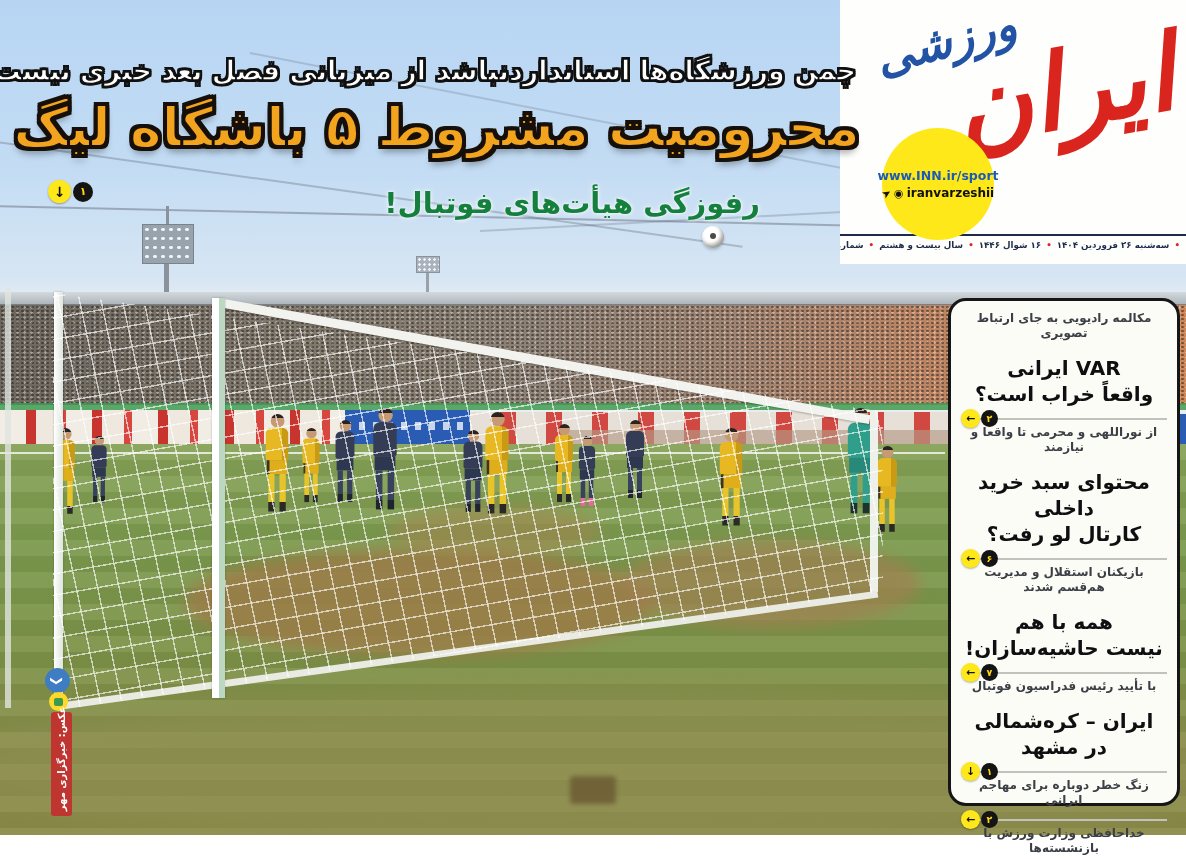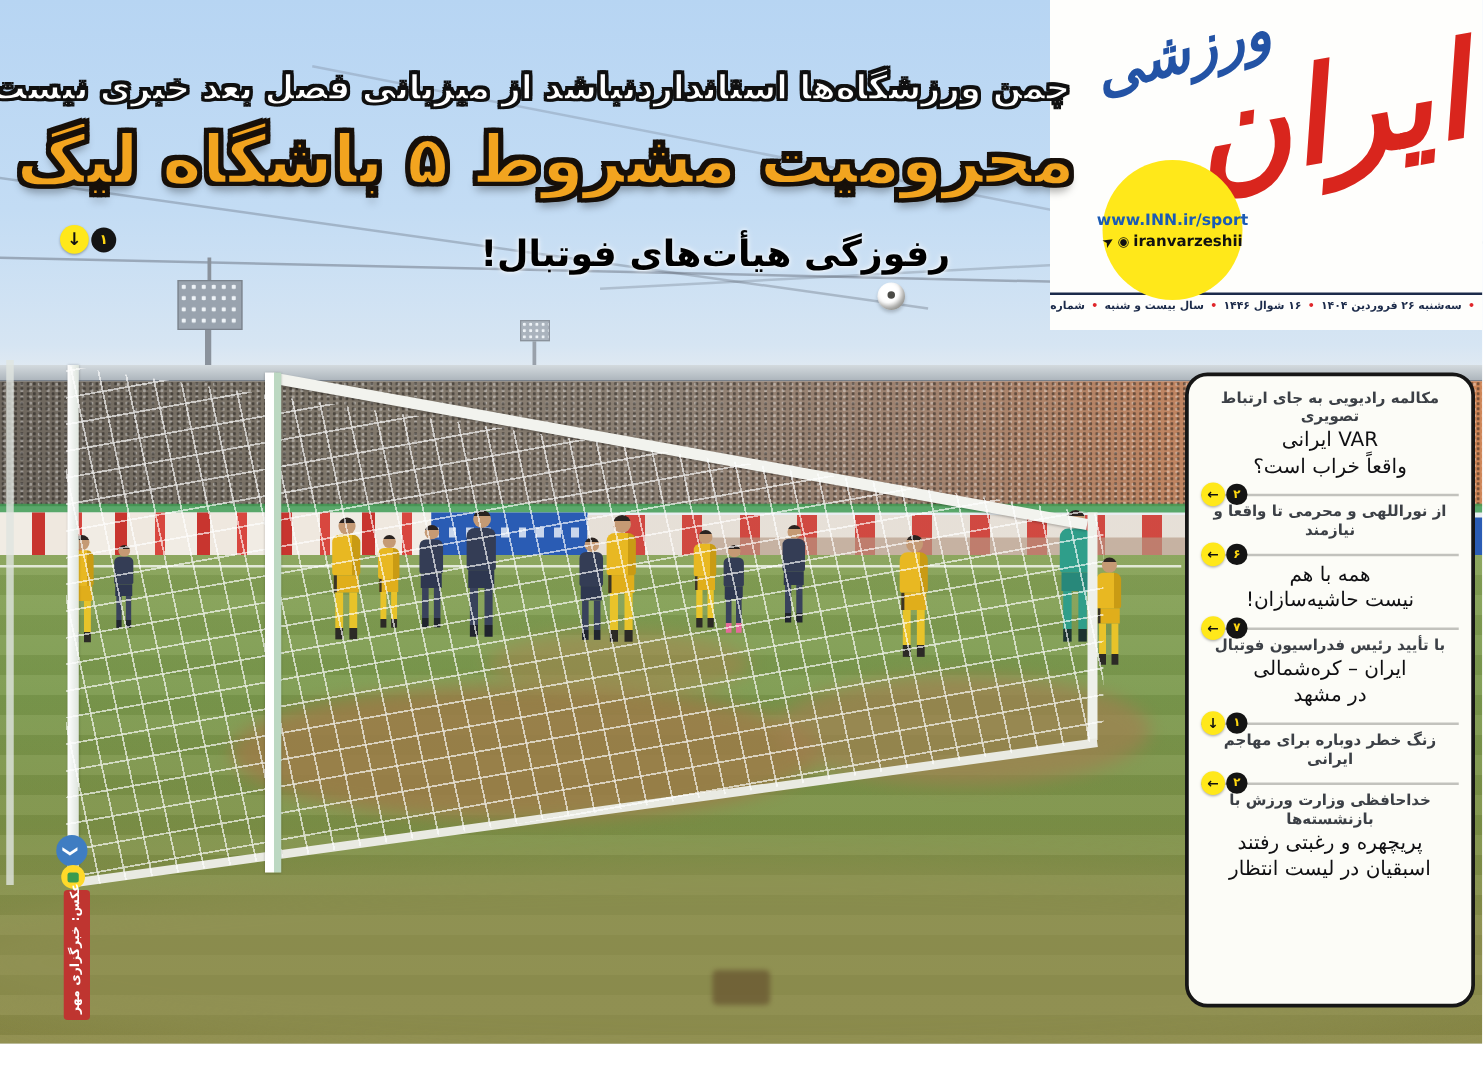--- a/index.html
+++ b/index.html
@@ -95,30 +95,30 @@
   .dateline { position:absolute; left:0; top:234px; width:346px; border-top:2px solid #1c2b4a; padding:4px 4px 0 0; font-size:8.7px; font-weight:bold; color:#1c2b4a; direction:rtl; white-space:nowrap; overflow:hidden; text-align:right; }
   .dot { color:#e0262a; padding:0 2px; }
 
   
   .kicker-headline { position:absolute; right:330px; top:55px; font-size:27px; font-weight:bold; color:#ffffff; direction:rtl; white-space:nowrap;
      -webkit-text-stroke:1.3px #101010;
      text-shadow:-2px 0 #101010,2px 0 #101010,0 -2px #101010,0 2px #101010,2px 2px #101010,-2px 2px #101010,2px -2px #101010,-2px -2px #101010; }
   .main-headline { position:absolute; right:326px; top:96px; font-size:54px; font-weight:bold; color:#f2a41f; direction:rtl; white-space:nowrap;
      -webkit-text-stroke:2px #17100a;
      text-shadow:-3px 0 #17100a,3px 0 #17100a,0 -3px #17100a,0 3px #17100a,3px 3px #17100a,-3px 3px #17100a,3px -3px #17100a,-3px -3px #17100a,0 6px 7px rgba(0,0,0,.35); }
-  .sub-headline { position:absolute; right:426px; top:186px; font-size:29px; font-weight:bold; color:#000000; direction:rtl; white-space:nowrap;
+  .sub-headline { position:absolute; right:426px; top:186px; font-size:29px; font-weight:bold; color:#15803d; direction:rtl; white-space:nowrap;
      text-shadow:0 0 3px rgba(255,255,255,.9), 0 0 6px rgba(255,255,255,.7); }
   .page-chips { position:absolute; left:48px; top:180px; display:flex; align-items:center; gap:2px; }
   .chip-arrow { width:23px; height:23px; border-radius:50%; background:#ffe81a; color:#111; font-weight:bold; font-size:14px; display:flex; align-items:center; justify-content:center; box-shadow:0 1px 2px rgba(0,0,0,.3); }
   .chip-num { width:20px; height:20px; border-radius:50%; background:#141414; color:#ffd711; font-weight:bold; font-size:11px; display:flex; align-items:center; justify-content:center; }
 
   
   .news-box { position:absolute; left:948px; top:298px; width:232px; height:508px; background:#fcfcf7; border:3px solid #161616; border-radius:18px; padding:10px 8px 4px; direction:rtl; }
   .news-item .kicker { font-size:12px; font-weight:bold; color:#3c4046; text-align:center; line-height:1.25; }
-  .news-item .headline { font-size:16px; font-weight:normal; color:#0f0f12; text-align:center; line-height:1.3; white-space:pre-line; margin-top:1px; }
+  .news-item .headline { font-size:20px; font-weight:bold; color:#0f0f12; text-align:center; line-height:1.3; white-space:pre-line; margin-top:14px; }
   .divider { position:relative; border-top:2px solid #c2c2bd; margin:11px 2px 5px; }
   .chips { position:absolute; left:0; top:-11px; display:flex; align-items:center; gap:1px; direction:ltr; }
   .chips .chip-arrow { width:19px; height:19px; font-size:11px; }
   .chips .chip-num { width:17px; height:17px; font-size:9.5px; }
 
   
   .credit-share { position:absolute; left:45px; top:668px; width:25px; height:25px; border-radius:50%; background:#3f7dc2; color:#fff; display:flex; align-items:center; justify-content:center; font-size:12px; font-weight:bold; }
   .credit-share span { display:inline-block; transform:rotate(90deg); }
   .credit-cam { position:absolute; left:49px; top:692px; width:19px; height:19px; border-radius:50%; background:#ffd92a; display:flex; align-items:center; justify-content:center; }
   .credit-cam i { width:9px; height:8px; background:#3a9b4e; border-radius:2px; display:block; }
@@ -304,21 +304,21 @@
         <span class="ig">◉</span>
         <span>iranvarzeshii</span>
       </span>
     </div>
     <div class="dateline">
       <span class="dot">•</span>
       <span>سه‌شنبه ۲۶ فروردین ۱۴۰۴</span>
       <span class="dot">•</span>
       <span>۱۶ شوال ۱۴۴۶</span>
       <span class="dot">•</span>
-      <span>سال بیست و شنبه</span>
+      <span>سال بیست و هشتم</span>
       <span class="dot">•</span>
       <span>شماره ۷۸۰۶</span>
       
       
       
     </div>
   </div>
 
   <div class="kicker-headline">چمن ورزشگاه‌ها استانداردنباشد از میزبانی فصل بعد خبری نیست</div>
   <div class="main-headline">محرومیت مشروط ۵ باشگاه لیگ برتری</div>
@@ -341,31 +341,34 @@
             <span class="chip-arrow">
               <span>←</span>
             </span>
             <span class="chip-num">۲</span>
           </span>
       </div>
     </div>
 
     <div class="news-item">
       <div class="kicker">از نوراللهی و محرمی تا واقعا و نیازمند</div>
+      <div class="headline">محتوای سبد خرید داخلی
+کارتال لو رفت؟</div>
       <div class="divider">
         <span class="chips">
             <span class="chip-arrow">
               <span>←</span>
             </span>
             <span class="chip-num">۶</span>
           </span>
       </div>
     </div>
 
     <div class="news-item">
+      <div class="kicker">بازیکنان استقلال و مدیریت هم‌قسم شدند</div>
       <div class="headline">همه با هم
 نیست حاشیه‌سازان!</div>
       <div class="divider">
         <span class="chips">
             <span class="chip-arrow">
               <span>←</span>
             </span>
             <span class="chip-num">۷</span>
           </span>
       </div>

